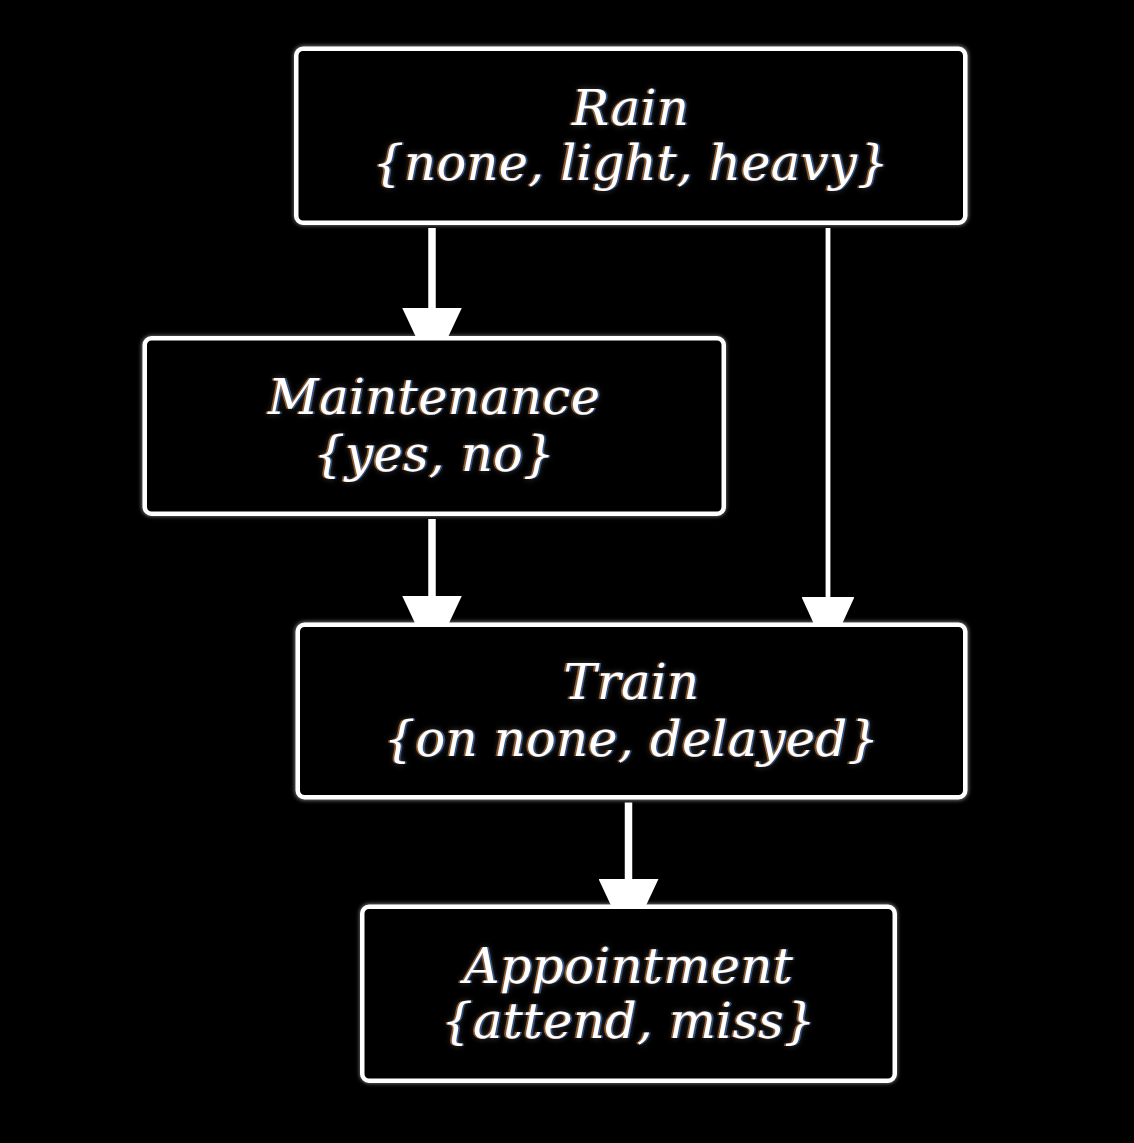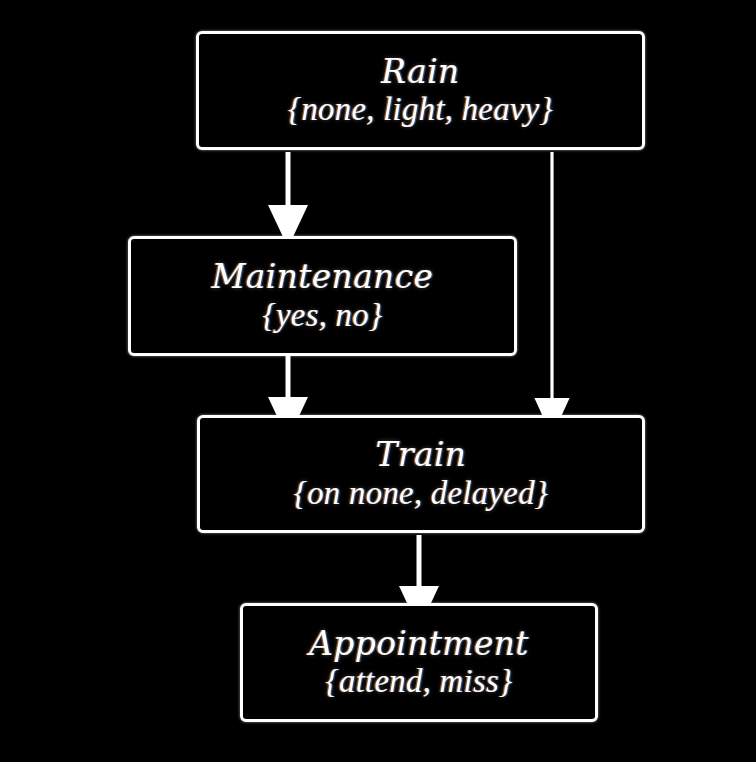--- a/index.html
+++ b/index.html
@@ -55,26 +55,25 @@
        0 0 4px rgba(255,255,255,0.30);
   }
   .node-name {
     font-size: 33px;
     letter-spacing: 0.3px;
   }
   .node-states {
     font-size: 33px;
     margin-top: 3px;
     letter-spacing: 0.2px;
-    font-family: Liberation Serif, serif;
   }
 
   
   #node-rain        { left: 196px; top: 31px;  width: 449px; height: 119px; }
-  #node-maintenance { left: 95px;  top: 236px; width: 389px; height: 120px; margin-left: 33px; }
+  #node-maintenance { left: 95px;  top: 224px; width: 389px; height: 120px; }
   #node-train       { left: 197px; top: 415px; width: 448px; height: 118px; }
   #node-appointment { left: 240px; top: 603px; width: 358px; height: 119px; }
 </style>
 </head>
 <body>
 
 <div id="canvas">
 
   <svg id="edge-layer" viewBox="0 0 756 762">
     <defs>

